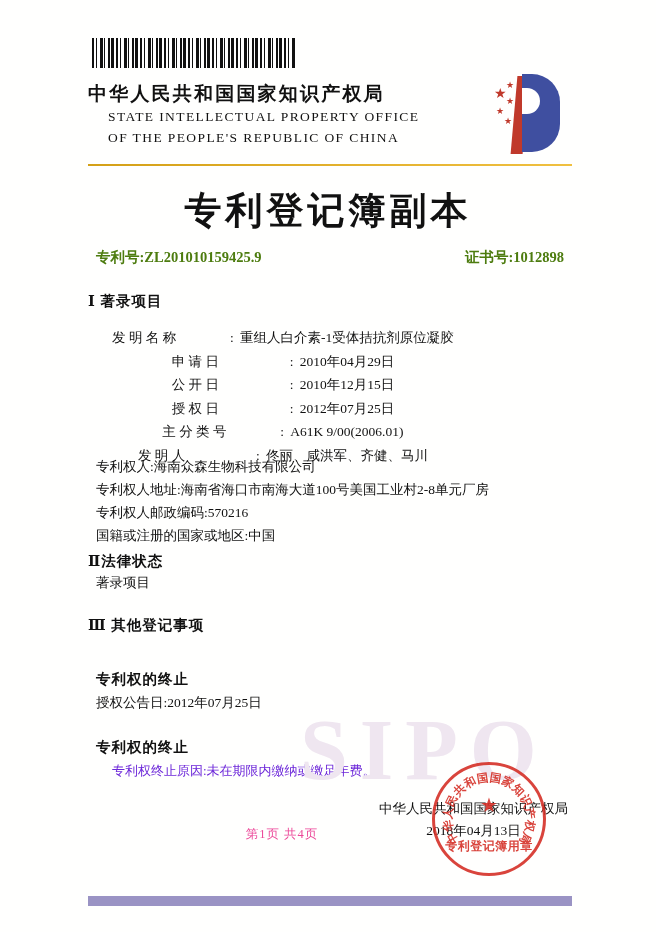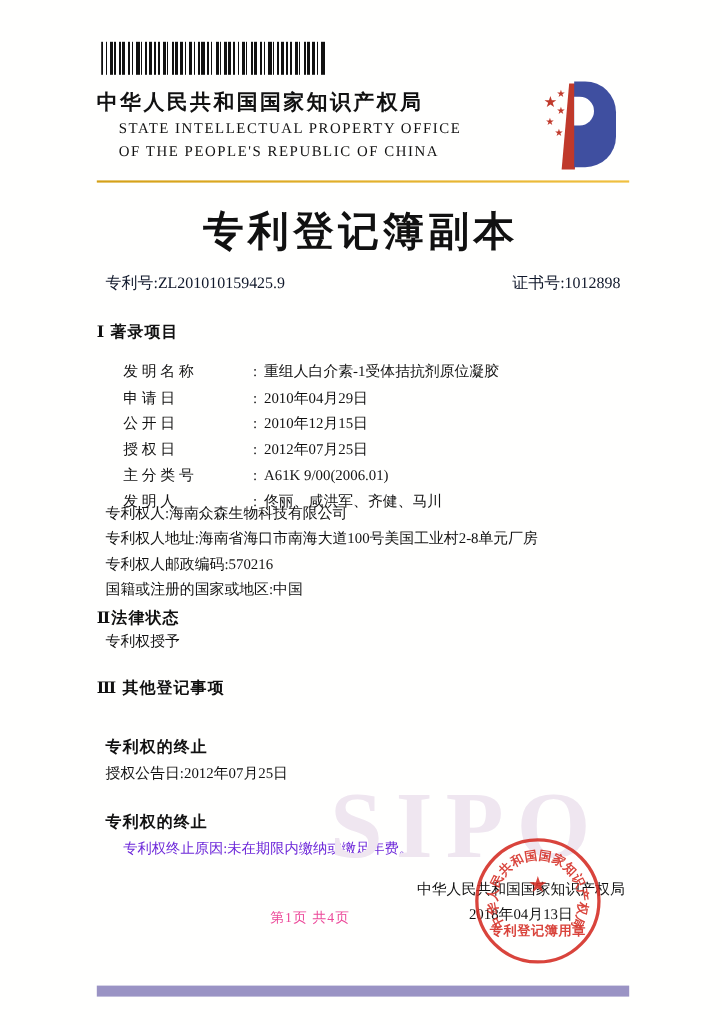--- a/index.html
+++ b/index.html
@@ -134,22 +134,22 @@
     font-family: "Liberation Serif", "DejaVu Serif", serif;
   }
 
   
   .nums {
     position: absolute;
     left: 96px;
     top: 248px;
     width: 468px;
     font-size: 14.5px;
-    font-weight: normal;
-    color: #0f172a;
+    font-weight: bold;
+    color: #4d7c0f;
   }
   .nums .left { float: left; }
   .nums .right { float: right; }
 
   
   .sec {
     position: absolute;
     font-size: 14.5px;
     font-weight: bold;
     color: #111;
@@ -163,21 +163,21 @@
 
   
   .bib {
     position: absolute;
     left: 112px;
     top: 326px;
     font-size: 13.5px;
     color: #111;
     line-height: 23.5px;
   }
-  .bib-row { display: flex; }
+  .bib-row { display: flex; justify-content: center; }
   .bib-label {
     width: 118px;
     letter-spacing: 0px;
     white-space: nowrap;
   }
   .bib-colon { width: 10px; }
   .bib-value { white-space: nowrap; }
 
   
   .owner {
@@ -375,21 +375,21 @@
   </div>
 
   <div class="owner">
     <div>专利权人:海南众森生物科技有限公司</div>
     <div>专利权人地址:海南省海口市南海大道100号美国工业村2-8单元厂房</div>
     <div>专利权人邮政编码:570216</div>
     <div>国籍或注册的国家或地区:中国</div>
   </div>
 
   <div class="sec sec-2">Ⅱ法律状态</div>
-  <div class="legal-val">专利权授予</div>
+  <div class="legal-val">著录项目</div>
 
   <div class="sec sec-3">Ⅲ 其他登记事项</div>
 
   <div class="sec sec-4">专利权的终止</div>
   <div class="grant-val">授权公告日:2012年07月25日</div>
 
   <div class="sec sec-5">专利权的终止</div>
   <div class="term-val">专利权终止原因:未在期限内缴纳或缴足年费。</div>
 
   <div class="watermark">SIPO</div>

